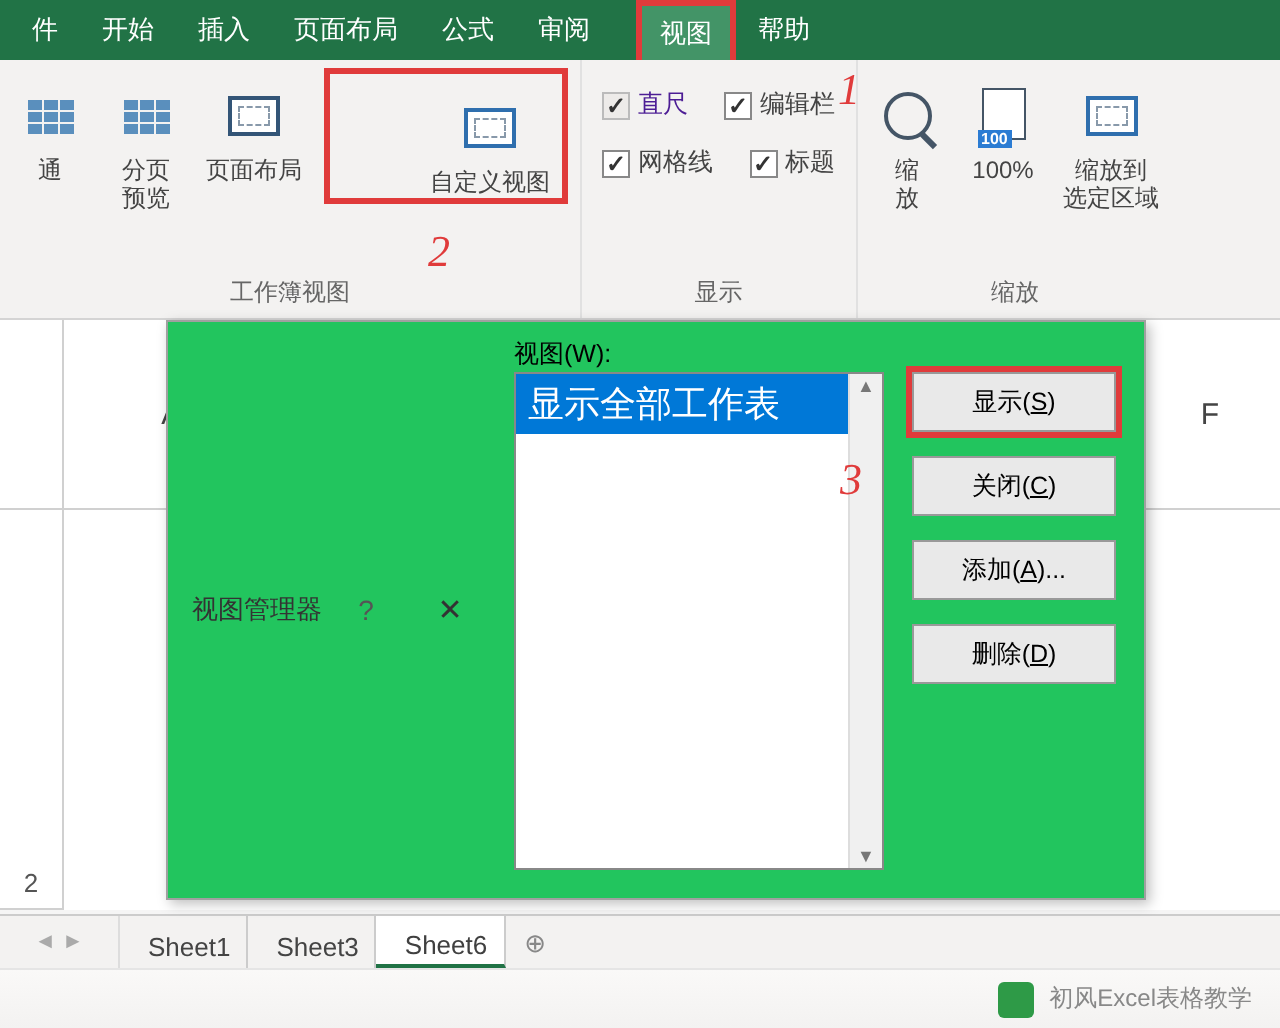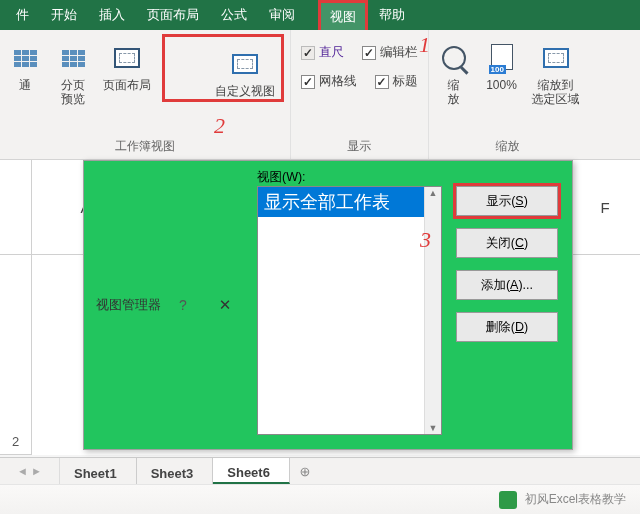--- a/index.html
+++ b/index.html
@@ -55,21 +55,21 @@
   .dlg-list-item { background: #0078d7; color: #fff; padding: 3px 6px; font-size: 18px; }
   .dlg-scrollbar { position: absolute; right: 0; top: 0; bottom: 0; width: 17px; background: #f0f0f0; border-left: 1px solid #ddd; display:flex; flex-direction:column; justify-content:space-between; align-items:center; padding:1px 0; color:#777; font-size:9px;}
   .dlg-btns { display: flex; flex-direction: column; gap: 12px; width: 102px; }
   .dlg-btn { height: 30px; border: 1px solid #999; background: #e9e9e9; display: flex; align-items: center; justify-content: center; font-size: 12.5px; cursor: pointer; }
   .dlg-btn u { text-decoration: underline; }
   .dlg-btn.hl { outline: 3px solid #e03b3b; }
   
   
   .sheet-tabs { position: absolute; bottom: 30px; left: 0; right: 0; height: 27px; background: #f3f2f1; border-top: 1px solid #ccc; display: flex; align-items: stretch; font-size: 13px; }
   .nav-arrows { width: 60px; display:flex; align-items:center; justify-content:center; gap:6px; color:#aaa; font-size:11px; border-right:1px solid #ddd; }
-  .stab { padding: 4px 19px 0 14px; border-right: 1px solid #ccc; color: #444; cursor: pointer; display:flex; align-items:center;font-weight:bold; }
+  .stab { padding: 4px 8px 0 14px; border-right: 1px solid #ccc; color: #444; cursor: pointer; display:flex; align-items:center; }
   .stab.active { background: #fff; border-bottom: 2px solid #217346; color:#404040; }
   .add-sheet { width: 30px; display:flex; align-items:center; justify-content:center; color:#888; cursor:pointer; }
   
   
   .footer { position:absolute; bottom:0; left:0; right:0; height:30px; background: linear-gradient(#faf9f8,#f3f2f1); border-top:1px solid #e5e5e5; display:flex; align-items:center; justify-content:flex-end; padding-right:14px; font-size:12px; color:#888; gap:8px;}
   .wm-icon { width:18px; height:18px; border-radius:3px; background:#2e9a47; display:inline-block;}
   
   
   .i-sheet { border:2px solid #357; width:26px; height:20px; position:relative; background:#fff;}
   .i-sheet::before { content:""; position:absolute; inset:3px; border:1px dashed #89a; }

